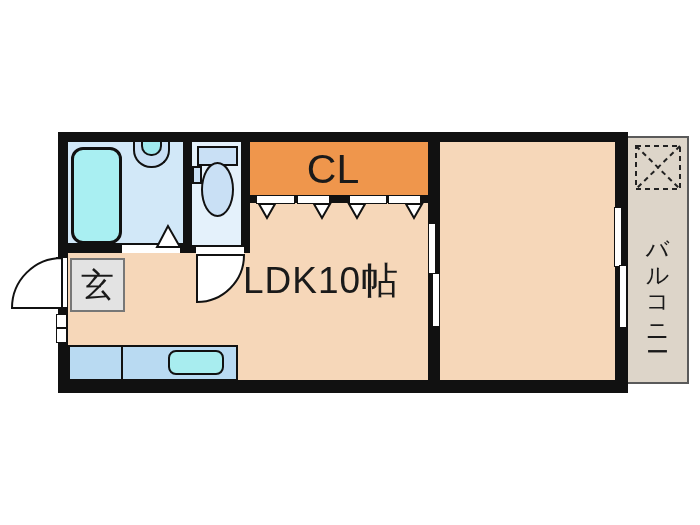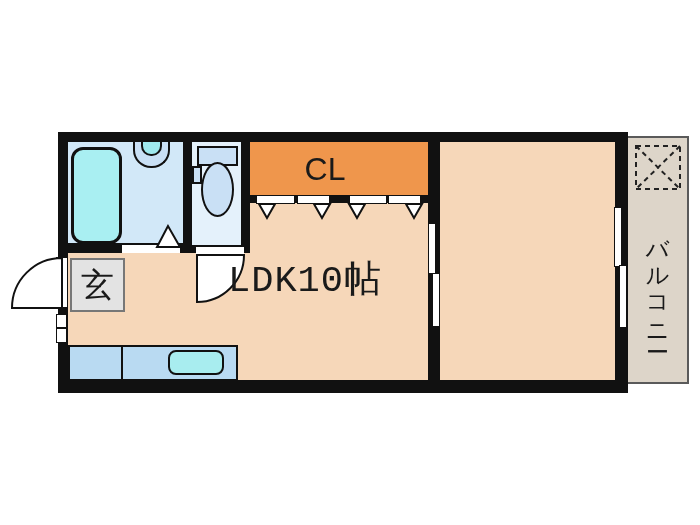--- a/index.html
+++ b/index.html
@@ -47,22 +47,22 @@
   .left-window-bar{left:56px;top:327px;width:11px;height:2px;background:#111;}
   .cl-panel{top:195px;height:9px;background:#fff;border:1.5px solid #111;}
   .cl-p1{left:256px;width:39px;} .cl-p2{left:297px;width:33px;}
   .cl-p3{left:349px;width:38px;} .cl-p4{left:388px;width:33px;}
   .part-panel{width:8px;background:#fff;border:1.5px solid #111;}
   .part-a{left:428px;top:223px;height:51px;} .part-b{left:432px;top:273px;height:54px;}
   .balc-a{left:614px;top:207px;height:60px;} .balc-b{left:619px;top:265px;height:63px;}
 
   
   .room-label{color:#1a1a1a;text-align:center;}
-  .lbl-cl{left:236px;top:147px;width:178px;font-size:32px;line-height:44px;}
-  .lbl-ldk{left:180px;top:261px;width:250px;font-size:37px;line-height:40px;letter-spacing:1px;font-family:Liberation Mono, monospace;}
+  .lbl-cl{left:244px;top:147px;width:178px;font-size:41px;line-height:44px;}
+  .lbl-ldk{left:196px;top:261px;width:250px;font-size:37px;line-height:40px;letter-spacing:1px;}
   .lbl-western{left:427px;top:261px;width:201px;font-size:35px;line-height:40px;}
   .lbl-genkan{left:70px;top:267px;width:55px;font-size:33px;line-height:36px;}
 
   svg.overlay{position:absolute;left:0;top:0;width:700px;height:525px;pointer-events:none;}
 </style>
 </head>
 <body>
 
 <div id="stage">
 

